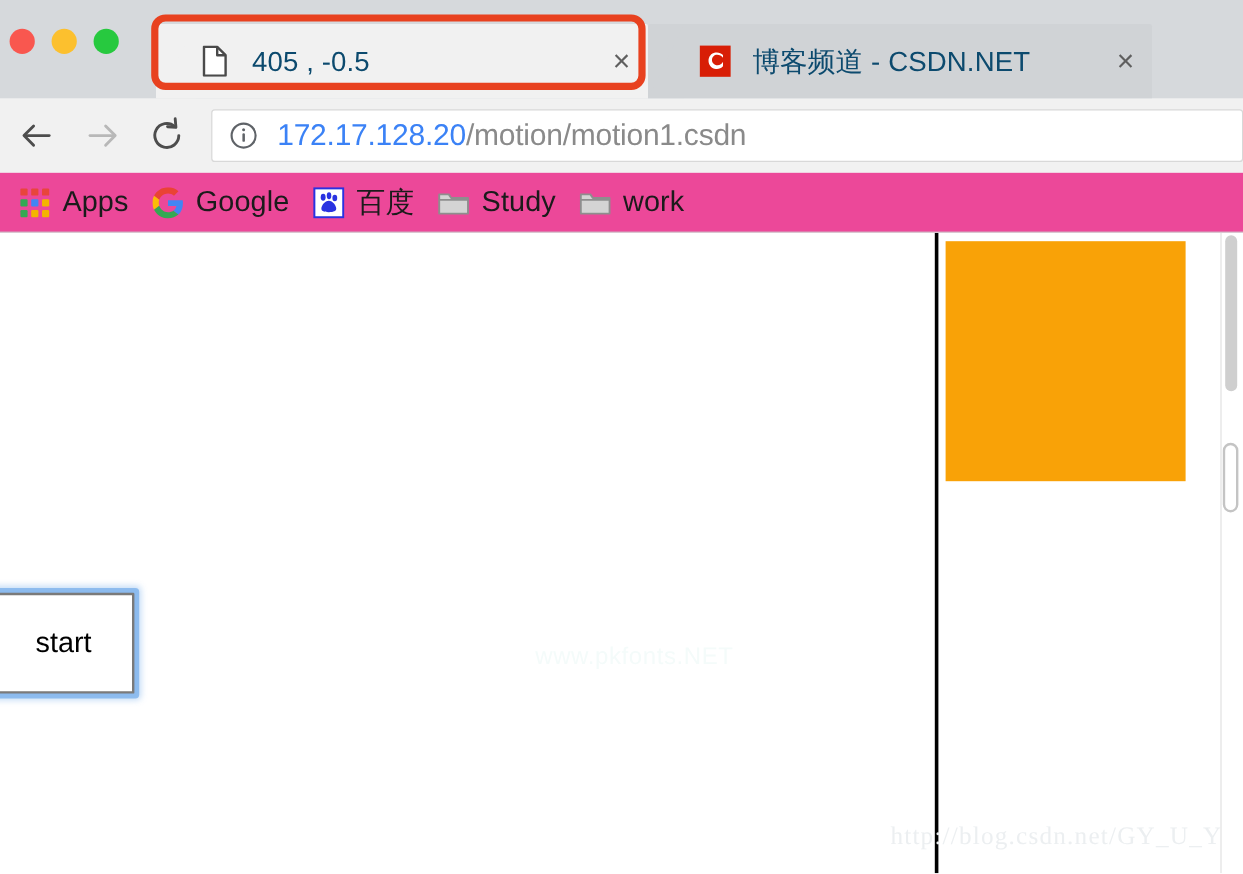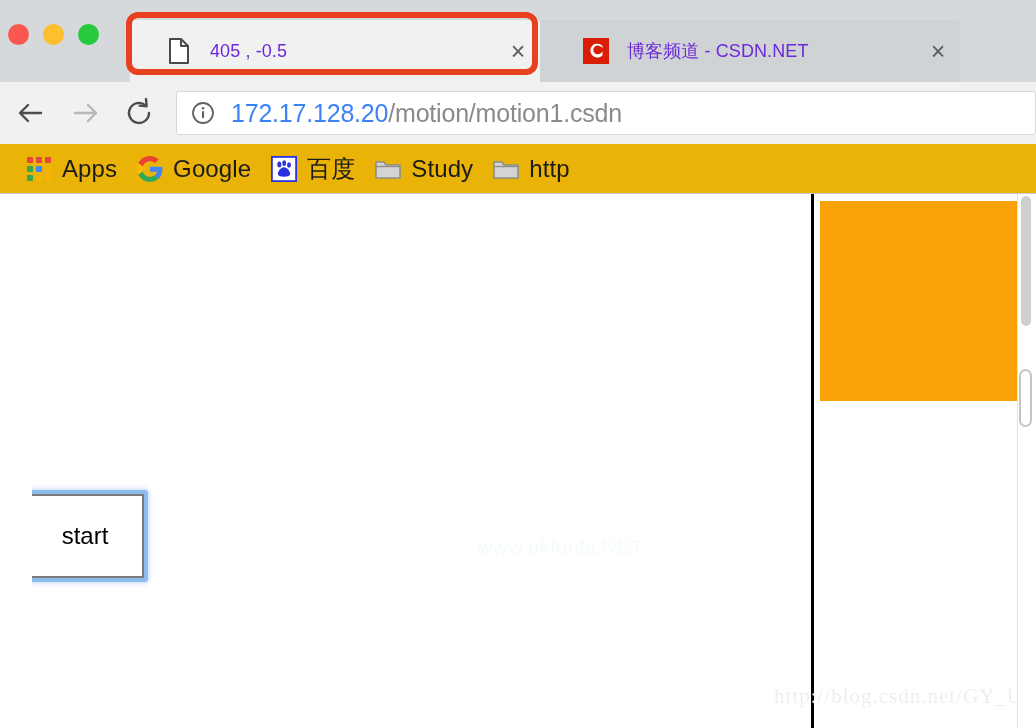--- a/index.html
+++ b/index.html
@@ -104,22 +104,22 @@
     width: 26px;
     height: 28px;
     flex: 0 0 auto;
     display: flex;
     align-items: center;
     justify-content: center;
     margin-right: 18px;
   }
   .tab-title {
     flex: 1 1 auto;
-    font-size: 18px;
-    color: #6d28d9;
+    font-size: 23px;
+    color: #0c4a6e;
     white-space: nowrap;
     overflow: hidden;
     text-overflow: ellipsis;
     letter-spacing: 0.1px;
   }
   .tab-close {
     flex: 0 0 auto;
     width: 28px;
     height: 28px;
     display: flex;
@@ -187,24 +187,24 @@
     white-space: nowrap;
     overflow: hidden;
     color: #8a8a8a;
     letter-spacing: -0.2px;
   }
   .url .host { color: #3b82f6; }
 
   
   .bookmarks {
     height: 50px;
-    background: #eab308;
-    display: flex;
-    align-items: center;
-    padding-left: 16px;
+    background: #ec4899;
+    display: flex;
+    align-items: center;
+    padding-left: 6px;
     border-bottom: 1px solid #c9c9c9;
     box-sizing: border-box;
   }
   .bm {
     display: flex;
     align-items: center;
     height: 38px;
     padding: 0 10px;
     border-radius: 3px;
     flex: 0 0 auto;
@@ -233,21 +233,20 @@
     gap: 3px;
   }
   .apps-grid i { display: block; width: 6px; height: 6px; border-radius: 1px; }
 
   
   .viewport {
     position: relative;
     height: 534px;
     background: #ffffff;
     overflow: hidden;
-    margin-left: 32px;
   }
 
   
   .page {
     position: absolute;
     left: 0; top: 0;
     width: 1018px;
     height: 534px;
     background: #ffffff;
     overflow: hidden;
@@ -494,21 +493,21 @@
       <span class="bm-label">Study</span>
     </div>
 
     <div class="bm">
       <span class="bm-icon">
         <svg width="26" height="22" viewBox="0 0 26 22" aria-hidden="true">
           <path d="M1 4 H9 L11 7 H25 V20 H1 Z" fill="#d4d4d4" stroke="#8e8e8e" stroke-width="1.6" stroke-linejoin="round"></path>
           <path d="M1 8.5 H25" stroke="#8e8e8e" stroke-width="1.4"></path>
         </svg>
       </span>
-      <span class="bm-label">http</span>
+      <span class="bm-label">work</span>
     </div>
 
   </div>
 
   <div class="viewport">
 
     <div class="page">
 
       <div class="watermark-center">www.pkfonts.NET</div>
 

